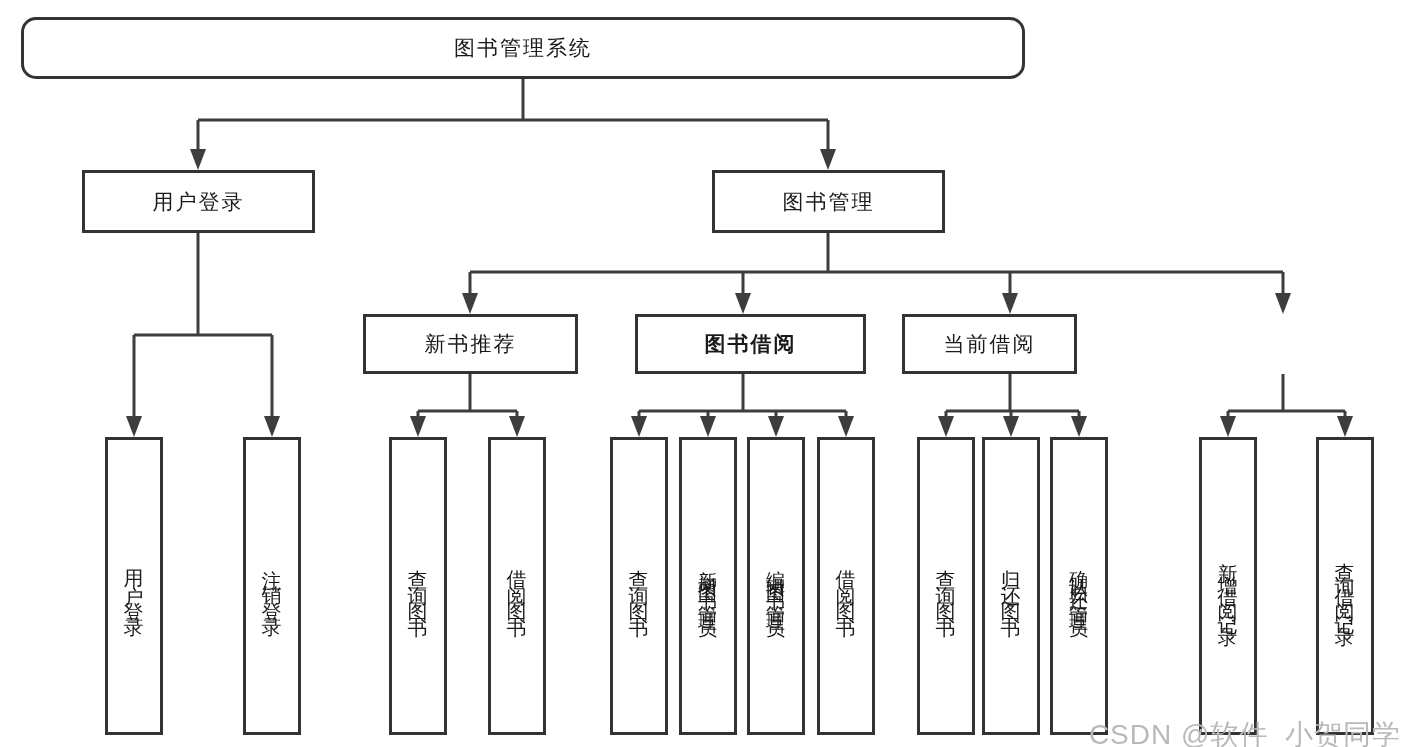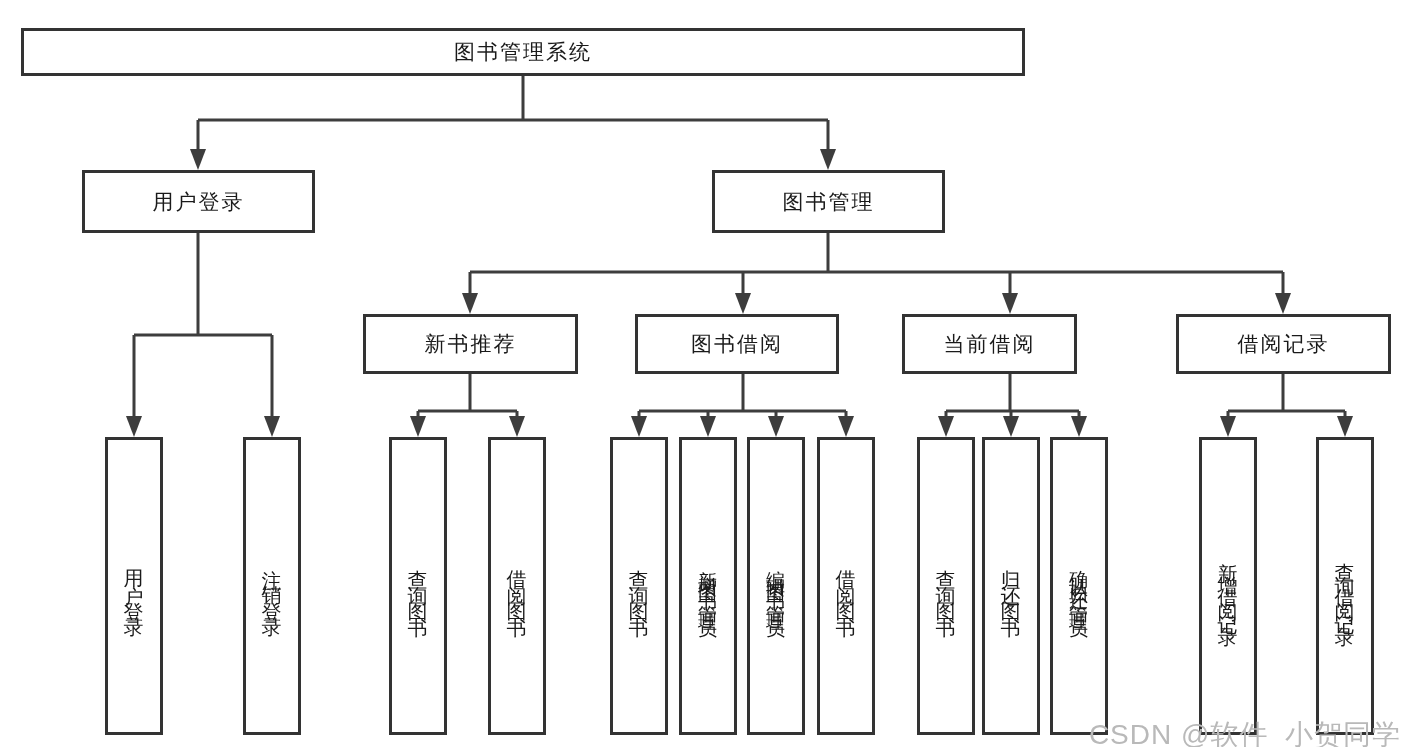--- a/index.html
+++ b/index.html
@@ -101,29 +101,28 @@
     <polygon points="700,416 716,416 708,437" fill="#3d3d3d"></polygon>
     <polygon points="768,416 784,416 776,437" fill="#3d3d3d"></polygon>
     <polygon points="838,416 854,416 846,437" fill="#3d3d3d"></polygon>
     <polygon points="938,416 954,416 946,437" fill="#3d3d3d"></polygon>
     <polygon points="1003,416 1019,416 1011,437" fill="#3d3d3d"></polygon>
     <polygon points="1071,416 1087,416 1079,437" fill="#3d3d3d"></polygon>
     <polygon points="1220,416 1236,416 1228,437" fill="#3d3d3d"></polygon>
     <polygon points="1337,416 1353,416 1345,437" fill="#3d3d3d"></polygon>
   </svg>
 
-  <div class="box" style="left:21px; top:28px; width:1004px; height:48px;">图书管理系统</div>
+  <div class="box" style="left:21px; top:17px; width:1004px; height:62px;border-radius:15px;">图书管理系统</div>
 
   <div class="box" style="left:82px; top:170px; width:233px; height:63px;">用户登录</div>
   <div class="box" style="left:363px; top:314px; width:215px; height:60px;">新书推荐</div>
 
   <div class="box" style="left:712px; top:170px; width:233px; height:63px;">图书管理</div>
-  <div class="box" style="left:635px; top:314px; width:204px; height:60px;">图书借阅</div>
+  <div class="box" style="left:635px; top:314px; width:231px; height:60px;font-weight:bold;">图书借阅</div>
   <div class="box" style="left:902px; top:314px; width:175px; height:60px;">当前借阅</div>
-  <div class="box" style="left:1176px; top:314px; width:215px; height:60px;">借阅记录</div>
 
   <div class="vbox" style="left:105px;">
     <span class="vtext">用户登录</span>
   </div>
   <div class="vbox" style="left:243px;">
     <span class="vtext">注销登录</span>
   </div>
 
   <div class="vbox" style="left:389px;">
     <span class="vtext">查询图书</span>

